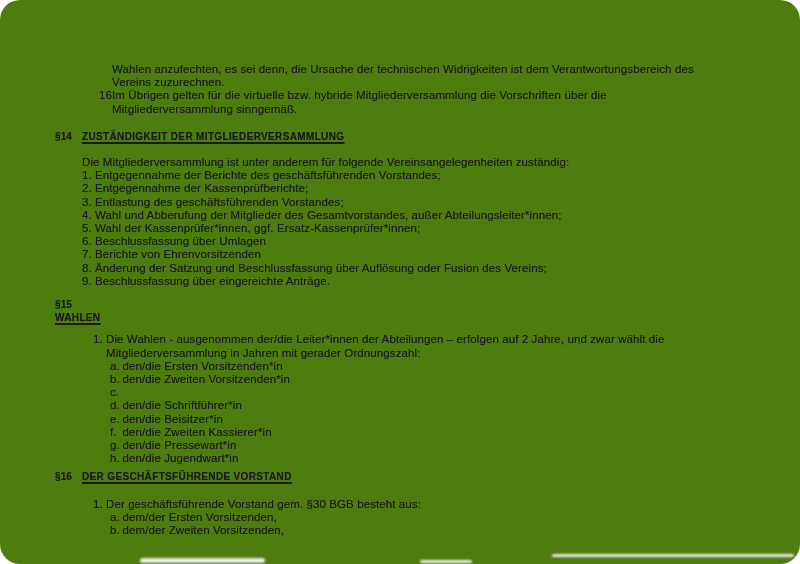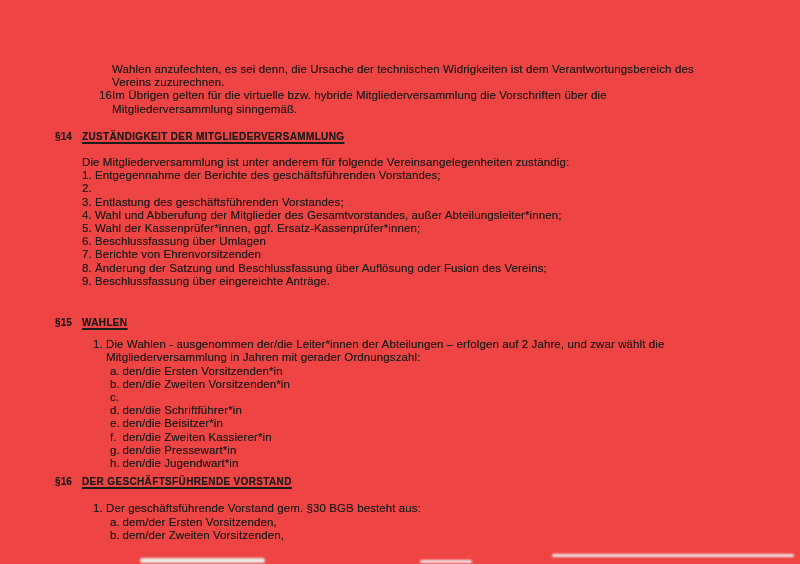--- a/index.html
+++ b/index.html
@@ -1,28 +1,29 @@
 <!DOCTYPE html>
 <html><head>
 <meta charset="utf-8">
 <style>
   html, body { margin: 0; padding: 0; background: #ffffff; }
 
   .page {
     position: relative;
     width: 800px;
     height: 564px;
-    background: #ef4444;
+    background: #4d7c0f;
     overflow: hidden;
     font-family: "Liberation Sans", sans-serif;
     font-size: 11.5px;
     line-height: 13.2px;
     letter-spacing: 0.1px;
     color: #1b1b1b;
     text-shadow: 0 0 0.4px rgba(20,20,20,0.55);
+    border-radius: 20px;
   }
 
   .content { padding-top: 63px; }
 
   
   .cont-block { margin-left: 99px; }
   .hang-line { margin-left: 13px; }
   .item16-row { display: flex; }
   .item16-row .num { width: 13px; flex: none; }
   .item16-wrap { margin-left: 13px; }
@@ -31,21 +32,21 @@
   .section-heading { display: flex; margin-left: 55px; font-weight: bold; font-size: 10px; }
   .section-label { width: 27px; flex: none; }
   .section-title {
     text-decoration: underline;
     text-decoration-thickness: 1.6px;
     text-underline-offset: 2px;
     letter-spacing: 0.35px;
     white-space: nowrap;
   }
   .h14 { margin-top: 14px; margin-bottom: 13px; }
-  .h15 { margin-top: 28px; margin-bottom: 9px; }
+  .h15 { margin-top: 10px; margin-bottom: 9px; flex-direction: column; }
   .h16 { margin-top: 5px;  margin-bottom: 14px; align-items: flex-end; }
 
   
   .body-col { margin-left: 82px; }
 
   .row { display: flex; }
   .row .num { width: 13px; flex: none; }
   .row .txt { white-space: nowrap; }
 
   
@@ -83,20 +84,21 @@
     </div>
     <div class="body-col">
       <div class="intro">Die Mitgliederversammlung ist unter anderem für folgende Vereinsangelegenheiten zuständig:</div>
       <div class="olist">
         <div class="row">
             <span class="num">1.</span>
             <span class="txt">Entgegennahme der Berichte des geschäftsführenden Vorstandes;</span>
           </div>
         <div class="row">
             <span class="num">2.</span>
+            <span class="txt">Entgegennahme der Kassenprüfberichte;</span>
           </div>
         <div class="row">
             <span class="num">3.</span>
             <span class="txt">Entlastung des geschäftsführenden Vorstandes;</span>
           </div>
         <div class="row">
             <span class="num">4.</span>
             <span class="txt">Wahl und Abberufung der Mitglieder des Gesamtvorstandes, außer Abteilungsleiter*innen;</span>
           </div>
         <div class="row">

